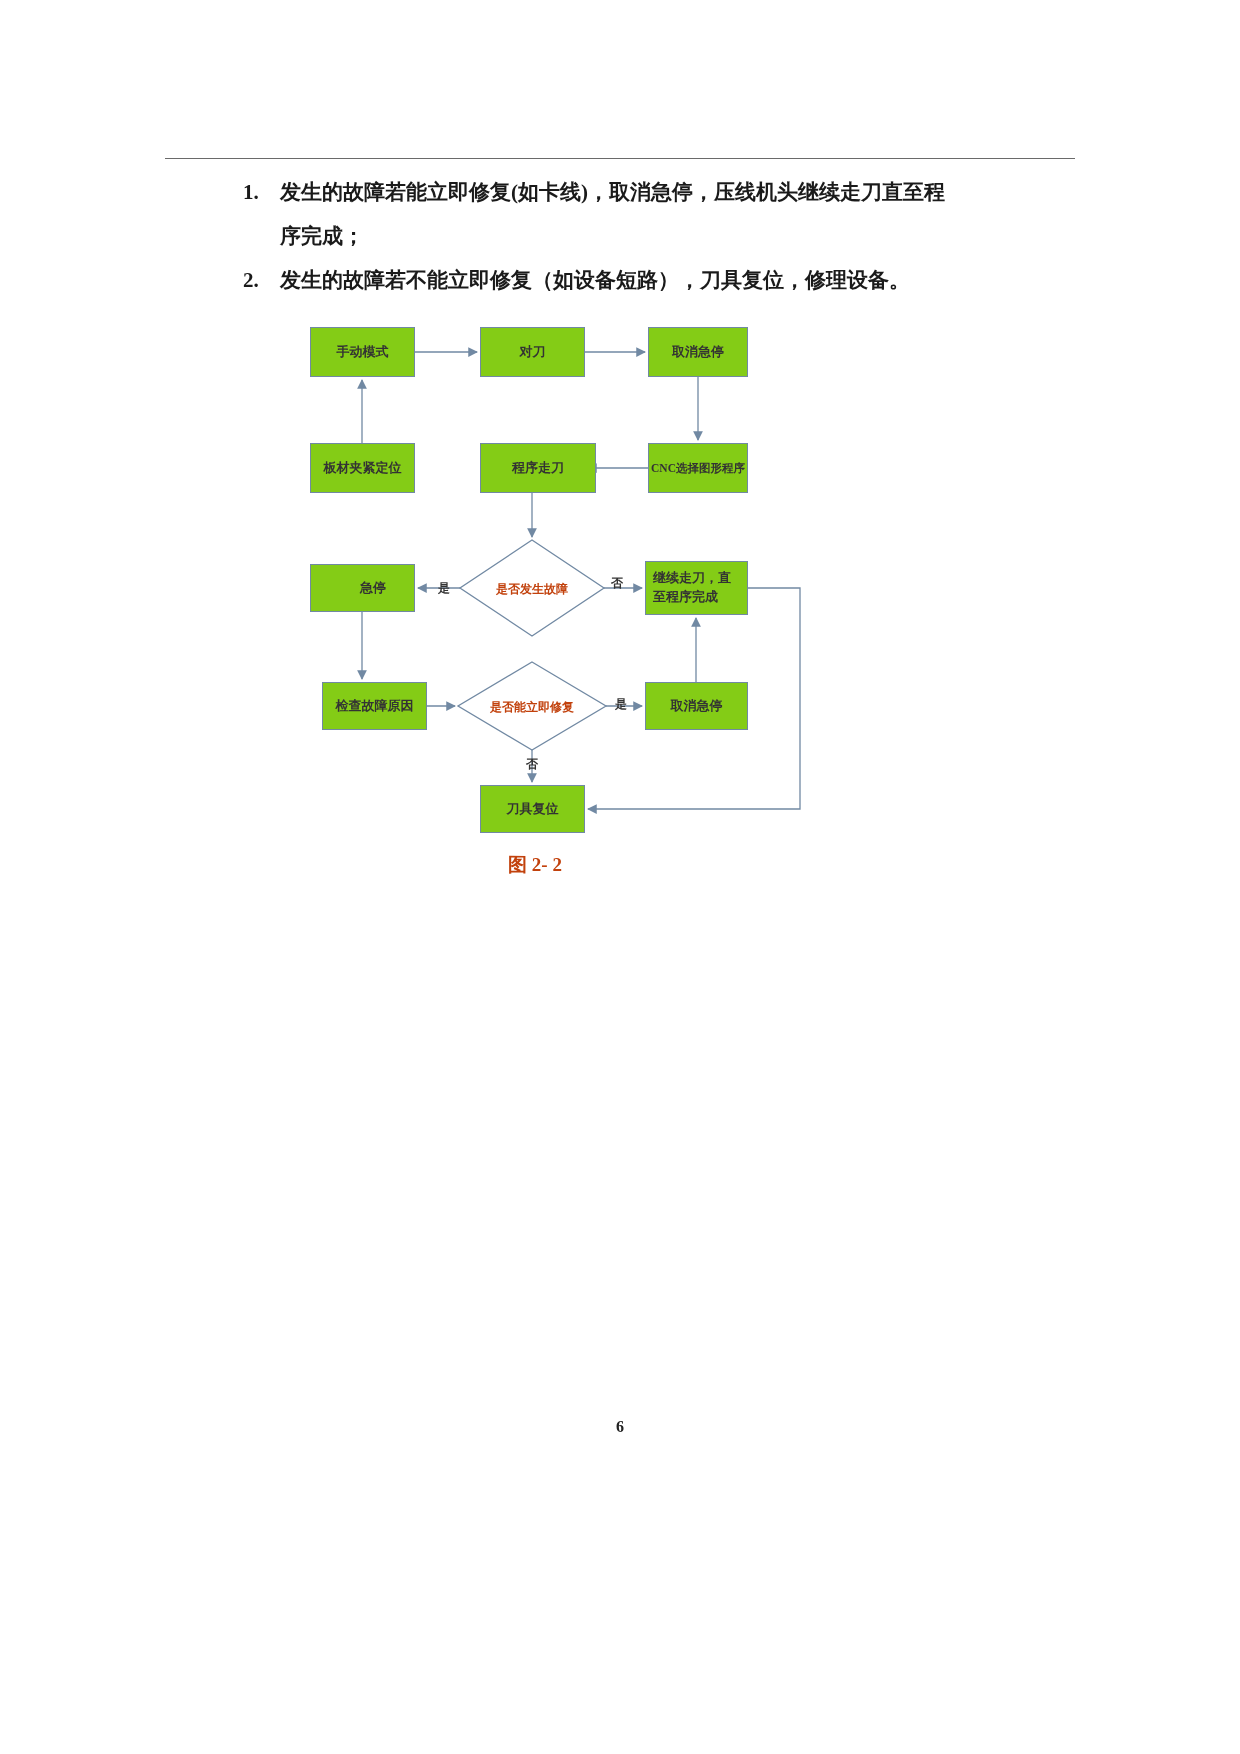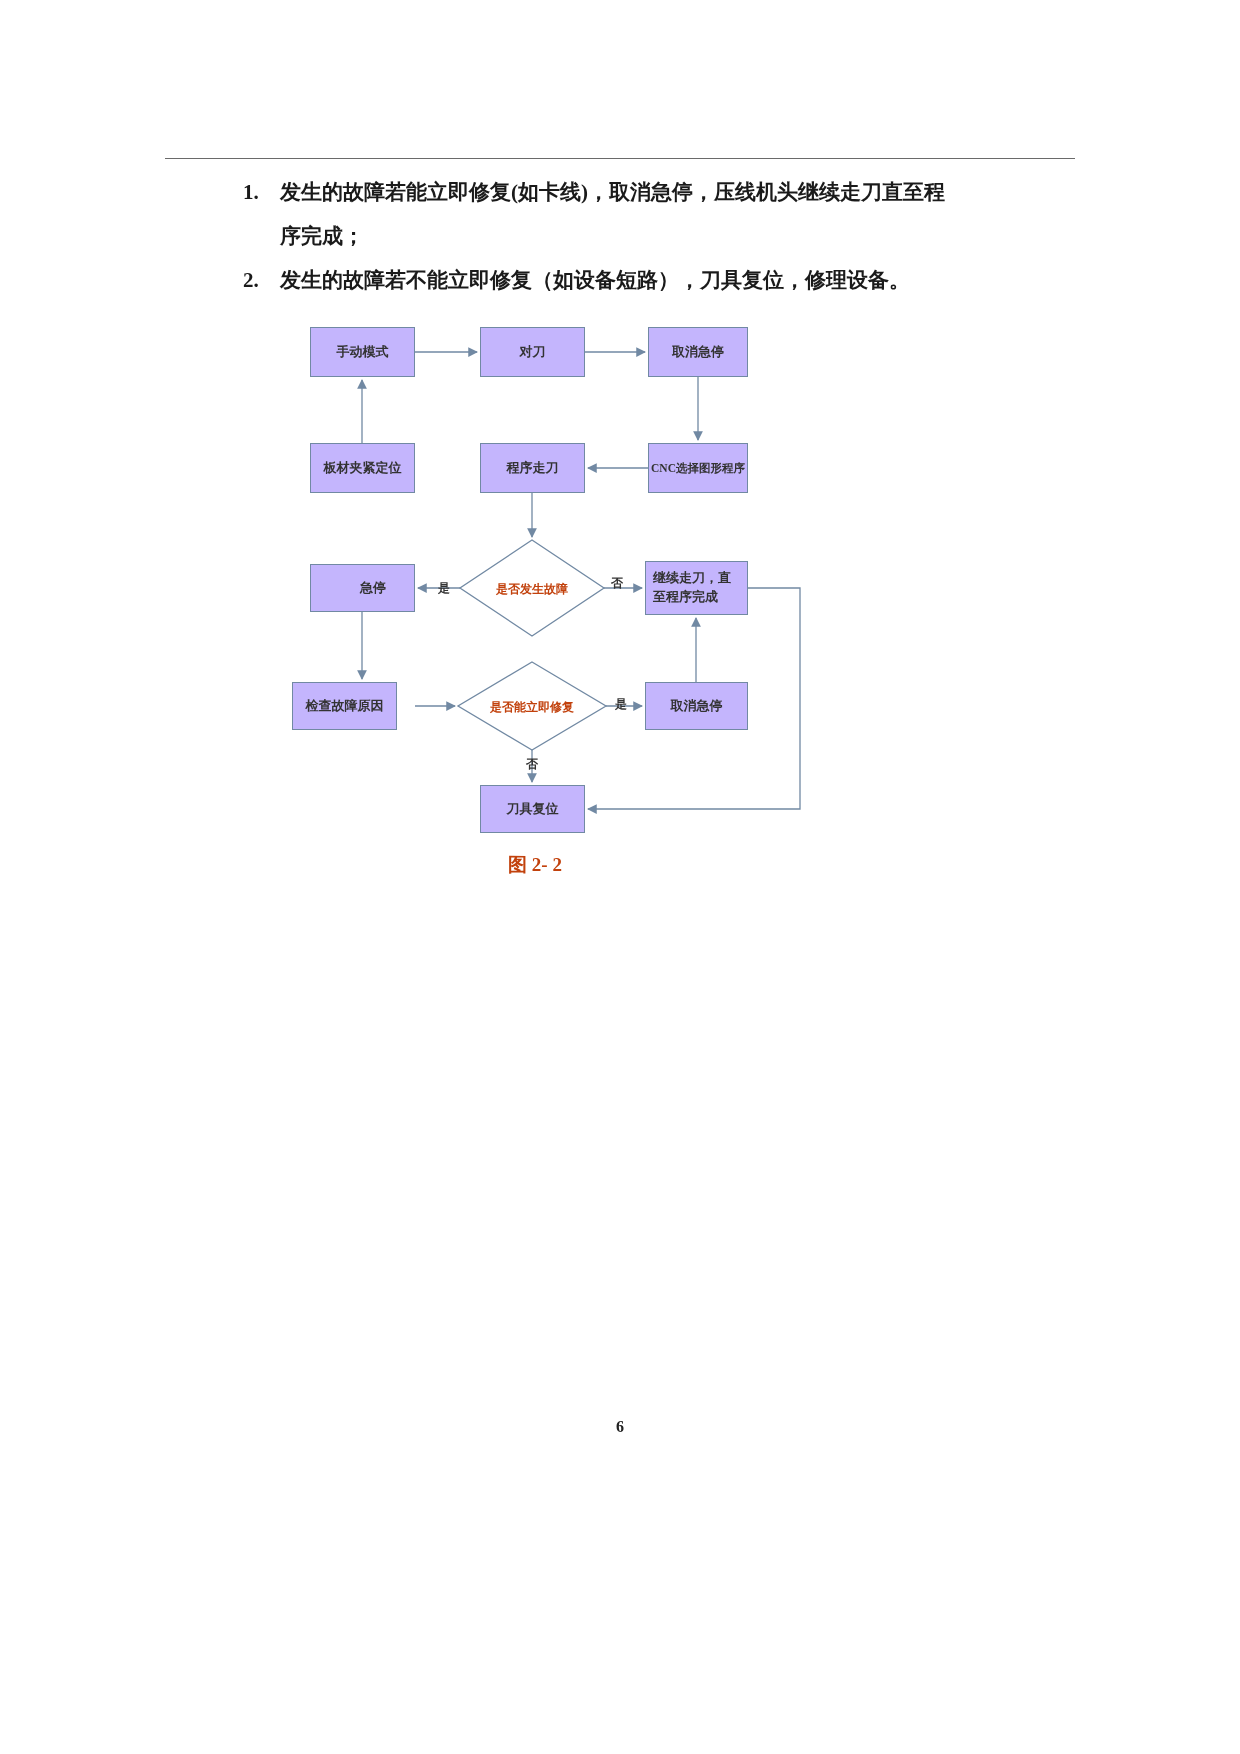--- a/index.html
+++ b/index.html
@@ -66,21 +66,21 @@
   }
   .flowchart svg {
     position: absolute;
     left: 0;
     top: 0;
   }
   .flow-box {
     position: absolute;
     box-sizing: border-box;
     border: 1.2px solid #7189a3;
-    background: #c4b5fd;
+    background: #84cc16;
     display: flex;
     align-items: center;
     justify-content: center;
     text-align: center;
     font-size: 13px;
     font-weight: bold;
     color: #333;
     line-height: 1.45;
   }
   .flow-box.small-text { font-size: 11.5px; }
@@ -183,29 +183,29 @@
         <polygon points="532,540 604,588 532,636 460,588" fill="#ffffff"></polygon>
         <polygon points="532,662 606,706 532,750 458,706" fill="#ffffff"></polygon>
       </g>
     </svg>
 
     <div class="flow-box" style="left:310px; top:327px; width:105px; height:50px;">手动模式</div>
     <div class="flow-box" style="left:480px; top:327px; width:105px; height:50px;">对刀</div>
     <div class="flow-box" style="left:648px; top:327px; width:100px; height:50px;">取消急停</div>
 
     <div class="flow-box" style="left:310px; top:443px; width:105px; height:50px;">板材夹紧定位</div>
-    <div class="flow-box" style="left:480px; top:443px; width:105px; height:50px;text-align:right;">程序走刀</div>
+    <div class="flow-box" style="left:480px; top:443px; width:116px; height:50px;text-align:right;">程序走刀</div>
     <div class="flow-box small-text" style="left:648px; top:443px; width:100px; height:50px;">CNC选择图形程序</div>
 
     <div class="diamond-label" style="left:472px; top:581px; width:120px;">是否发生故障</div>
 
     <div class="flow-box" style="left:310px; top:564px; width:105px; height:48px;padding-left:21px;">急停</div>
     <div class="flow-box two-line" style="left:645px; top:561px; width:103px; height:54px;">继续走刀，直至程序完成</div>
 
-    <div class="flow-box" style="left:292px; top:682px; width:105px; height:48px;">检查故障原因</div>
+    <div class="flow-box" style="left:322px; top:682px; width:105px; height:48px;">检查故障原因</div>
 
     <div class="diamond-label" style="left:472px; top:699px; width:120px;">是否能立即修复</div>
 
     <div class="flow-box" style="left:645px; top:682px; width:103px; height:48px;">取消急停</div>
 
     <div class="flow-box" style="left:480px; top:785px; width:105px; height:48px;">刀具复位</div>
 
     <div class="edge-label" style="left:438px; top:580px;">是</div>
     <div class="edge-label" style="left:611px; top:575px;">否</div>
     <div class="edge-label" style="left:615px; top:696px;">是</div>

